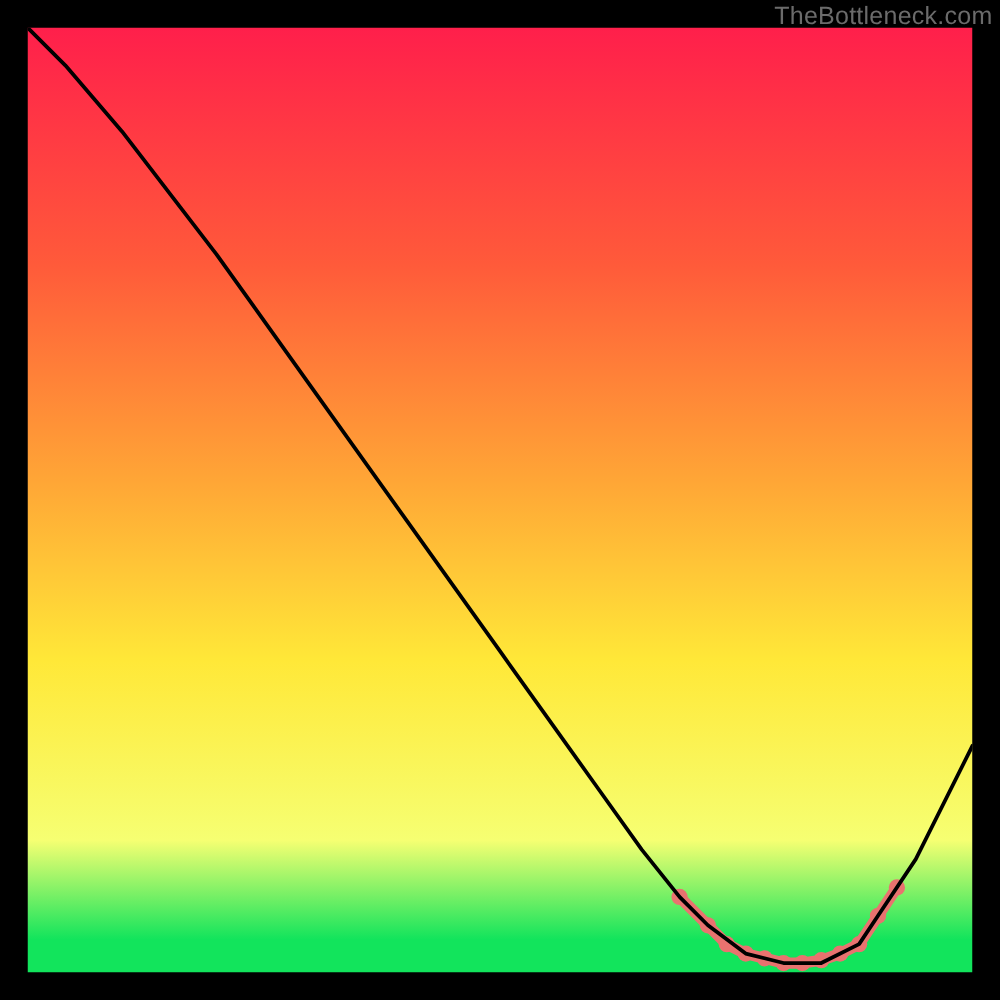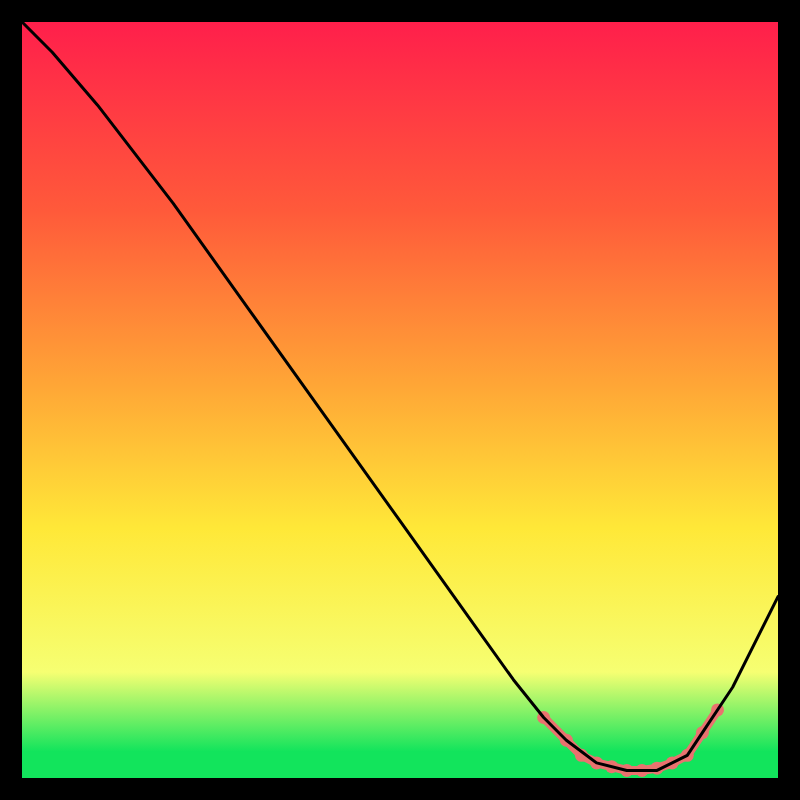--- a/index.html
+++ b/index.html
@@ -79,13 +79,14 @@
           <circle cx="619.92" cy="748.44" r="6.5" fill="#e9726f"></circle>
           <circle cx="635.04" cy="746.17" r="6.5" fill="#e9726f"></circle>
           <circle cx="650.16" cy="740.88" r="6.5" fill="#e9726f"></circle>
           <circle cx="665.28" cy="733.32" r="6.5" fill="#e9726f"></circle>
           <circle cx="680.40" cy="710.64" r="6.5" fill="#e9726f"></circle>
           <circle cx="695.52" cy="687.96" r="6.5" fill="#e9726f"></circle>
         </g>
       <path id="main-path" fill="none" stroke-linecap="round" stroke-linejoin="round" d="M 0.00 0.00 L 30.24 30.24 L 75.60 83.16 L 151.20 181.44 L 226.80 287.28 L 302.40 393.12 L 378.00 498.96 L 415.80 551.88 L 453.60 604.80 L 491.40 657.72 L 521.64 695.52 L 544.32 718.20 L 574.56 740.88 L 604.80 748.44 L 635.04 748.44 L 665.28 733.32 L 680.40 710.64 L 710.64 665.28 L 756.00 574.56" stroke="#000000" stroke-width="3"></path>
     </svg>
   </div>
+  <div class="watermark">TheBottleneck.com</div>
 </div>
 
 </body></html>

